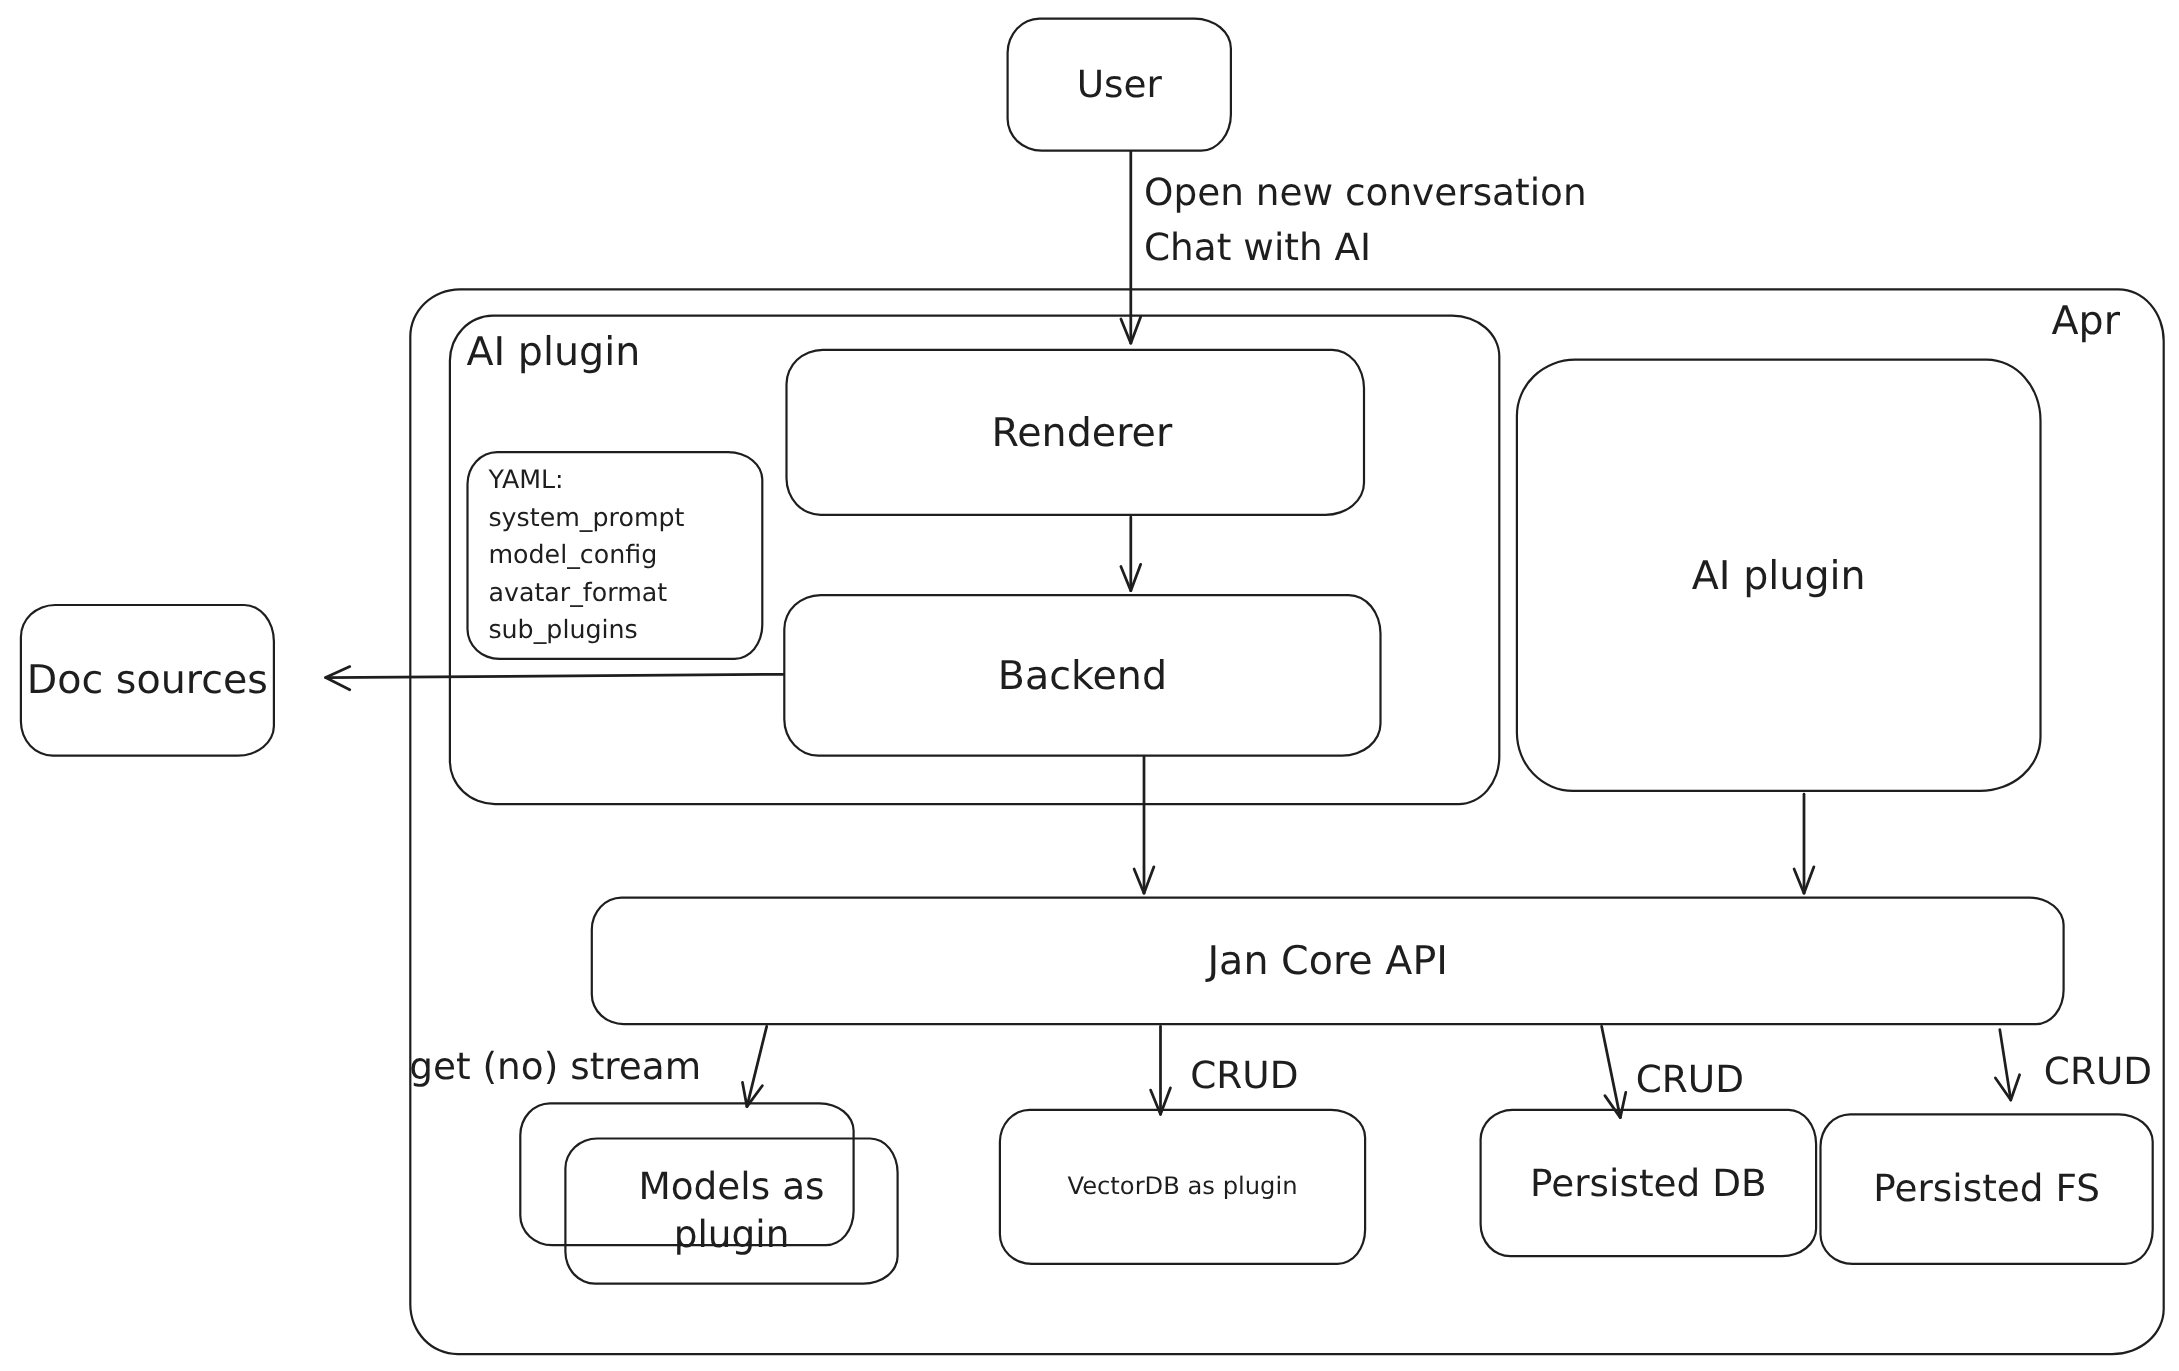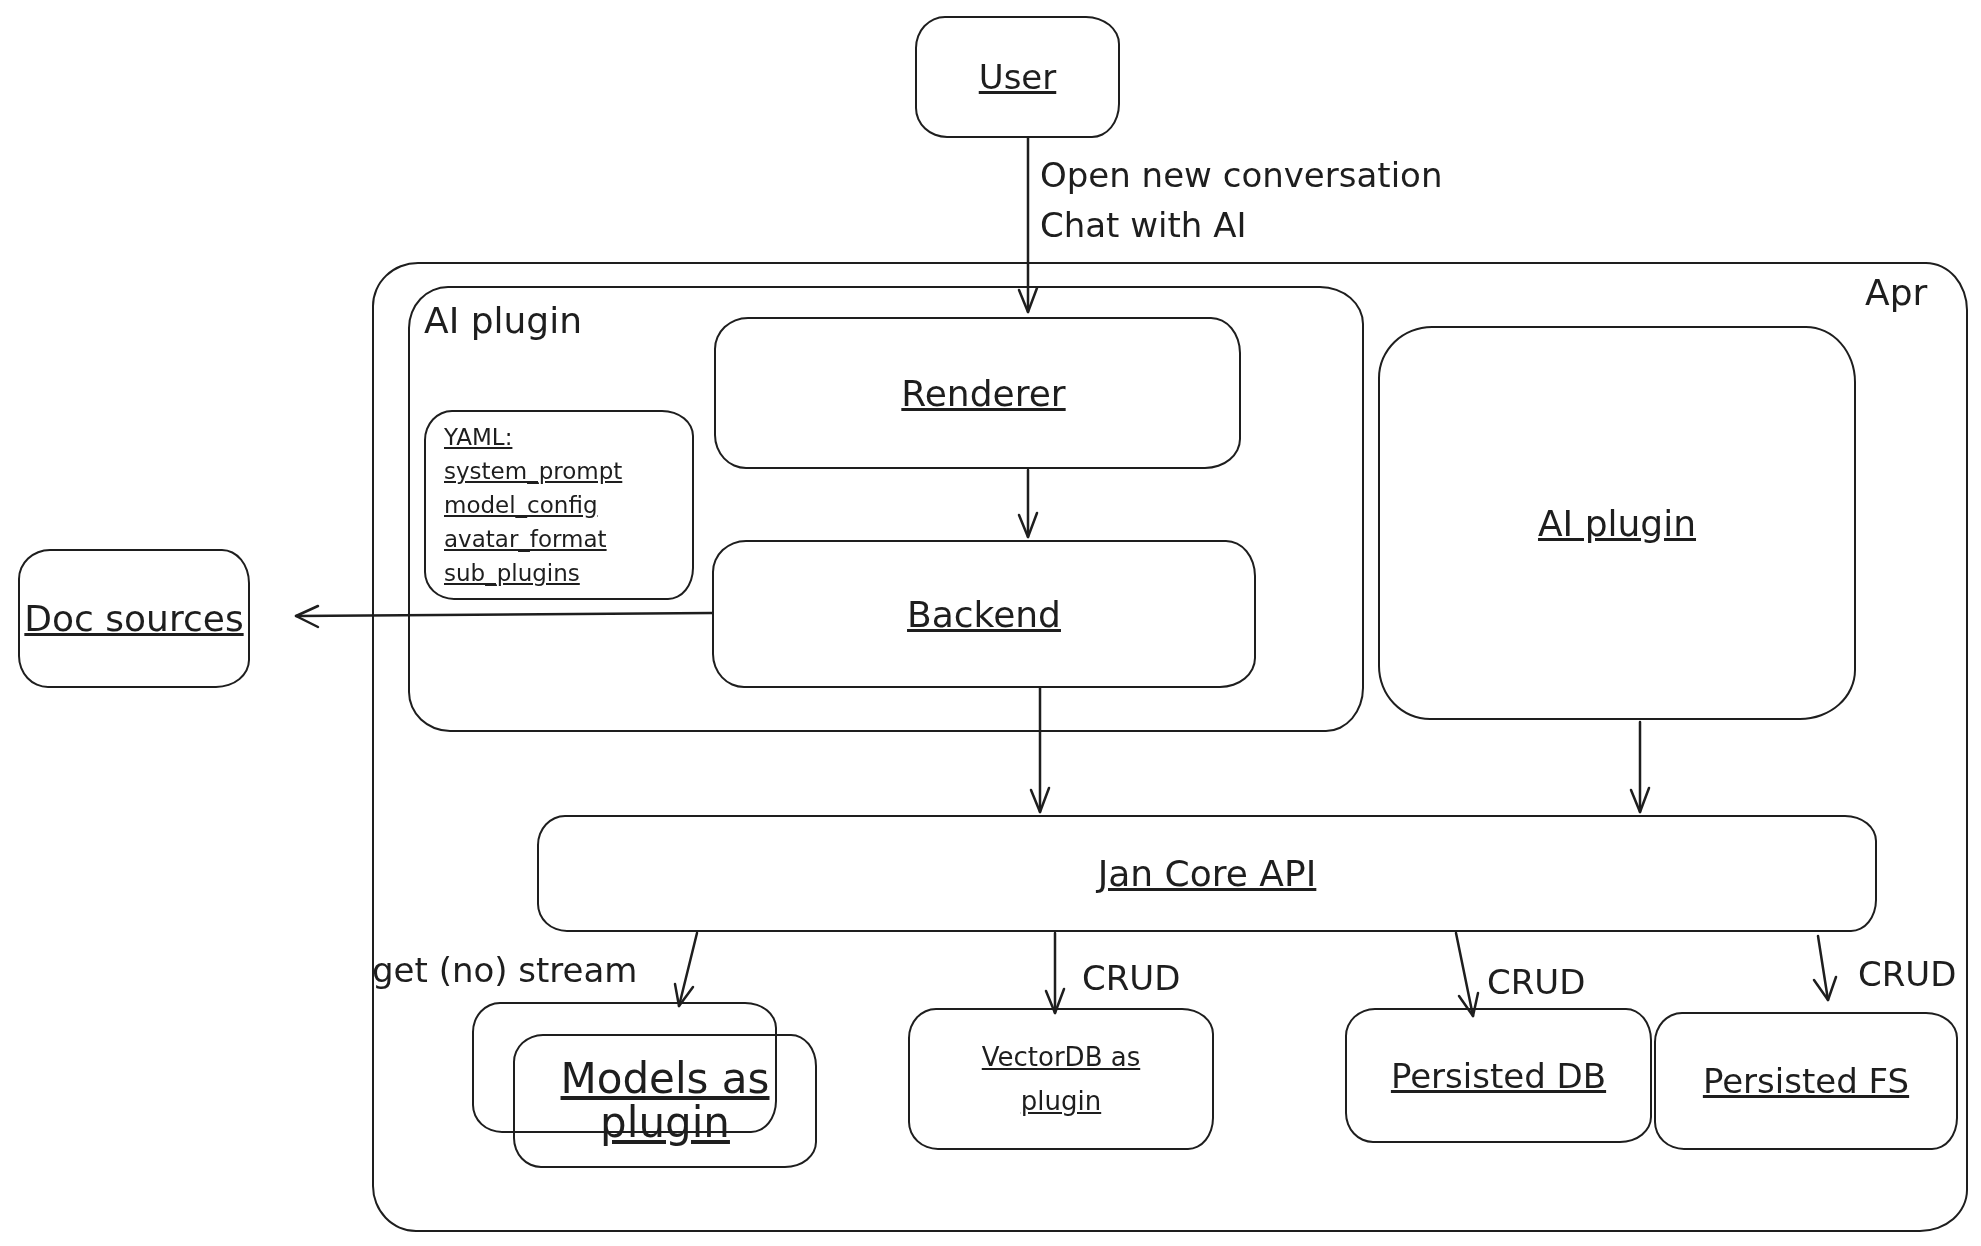--- a/index.html
+++ b/index.html
@@ -17,43 +17,43 @@
   }
   .canvas { position: relative; width: 1981px; height: 1246px; }
 
   .node {
     position: absolute;
     border: 2.5px solid var(--stroke);
     background: transparent;
     display: flex; align-items: center; justify-content: center;
     text-align: center;
   }
-  .node .lbl { display: block; text-decoration: underline; }
+  .node .lbl { display: block; }
 
   
   .user-box       { left: 915px;  top: 16px;   width: 205px;  height: 122px; border-radius: 30px 34px 28px 32px / 32px 28px 34px 30px; font-size: 34px; }
   .jan-box        { left: 372px;  top: 262px;  width: 1596px; height: 970px; border-radius: 46px 42px 48px 44px / 44px 48px 42px 46px; }
   .jan-label      { position: absolute; left: 1865px; top: 272px; font-size: 36px; }
   .ai-left-box    { left: 408px;  top: 286px;  width: 956px;  height: 446px; border-radius: 40px 44px 38px 42px / 42px 38px 44px 40px; }
   .ai-left-label  { position: absolute; left: 424px; top: 300px; font-size: 36px; }
   .yaml-box       { left: 424px;  top: 410px;  width: 270px;  height: 190px; border-radius: 28px 32px 26px 30px / 30px 26px 32px 28px;
                     font-size: 23px; line-height: 34px; text-align: left;
                     align-items: flex-start; justify-content: center;
                     flex-direction: column; padding: 12px 18px; }
   .renderer-box   { left: 714px;  top: 317px;  width: 527px;  height: 152px; border-radius: 34px 30px 36px 32px / 32px 36px 30px 34px; font-size: 36px; padding-left: 12px; }
   .backend-box    { left: 712px;  top: 540px;  width: 544px;  height: 148px; border-radius: 34px 30px 36px 32px / 32px 36px 30px 34px; font-size: 36px; }
   .doc-box        { left: 18px;   top: 549px;  width: 232px;  height: 139px; border-radius: 32px 28px 34px 30px / 30px 34px 28px 32px; font-size: 36px; }
   .ai-right-box   { left: 1378px; top: 326px;  width: 478px;  height: 394px; border-radius: 54px 50px 56px 52px / 52px 56px 50px 54px; font-size: 36px; }
   .jancore-box    { left: 537px;  top: 815px;  width: 1340px; height: 117px; border-radius: 28px 32px 26px 30px / 30px 26px 32px 28px; font-size: 36px; }
   .models-back    { left: 472px;  top: 1002px; width: 305px;  height: 131px; border-radius: 28px 32px 26px 30px / 30px 26px 32px 28px; }
   .models-front   { left: 513px;  top: 1034px; width: 304px;  height: 134px; border-radius: 30px 26px 32px 28px / 28px 32px 26px 30px;
-                    font-size: 42px; line-height: 44px; background: transparent; }
+                    font-size: 34px; line-height: 44px; background: transparent; }
   .models-front .lbl { max-width: 210px; }
-  .vectordb-box   { left: 908px;  top: 1008px; width: 306px;  height: 142px; border-radius: 28px 32px 26px 30px / 30px 26px 32px 28px;
-                    font-size: 26px; line-height: 44px; }
+  .vectordb-box   { left: 908px;  top: 1008px; width: 334px;  height: 142px; border-radius: 28px 32px 26px 30px / 30px 26px 32px 28px;
+                    font-size: 22px; line-height: 44px; }
   .vectordb-box .lbl { max-width: 240px; }
   .pdb-box        { left: 1313px; top: 1008px; width: 307px;  height: 135px; border-radius: 30px 26px 32px 28px / 28px 32px 26px 30px; font-size: 34px; margin-left: 32px; }
   .pfs-box        { left: 1654px; top: 1012px; width: 304px;  height: 138px; border-radius: 28px 32px 26px 30px / 30px 26px 32px 28px; font-size: 34px; }
 
   
   .edge-label { position: absolute; font-size: 34px; white-space: nowrap; }
   .user-edge-labels { left: 1040px; top: 150px; line-height: 50px; }
   .get-stream-label { left: 372px;  top: 950px; }
   .crud-vectordb    { left: 1082px; top: 958px; }
   .crud-pdb         { left: 1487px; top: 962px; }

